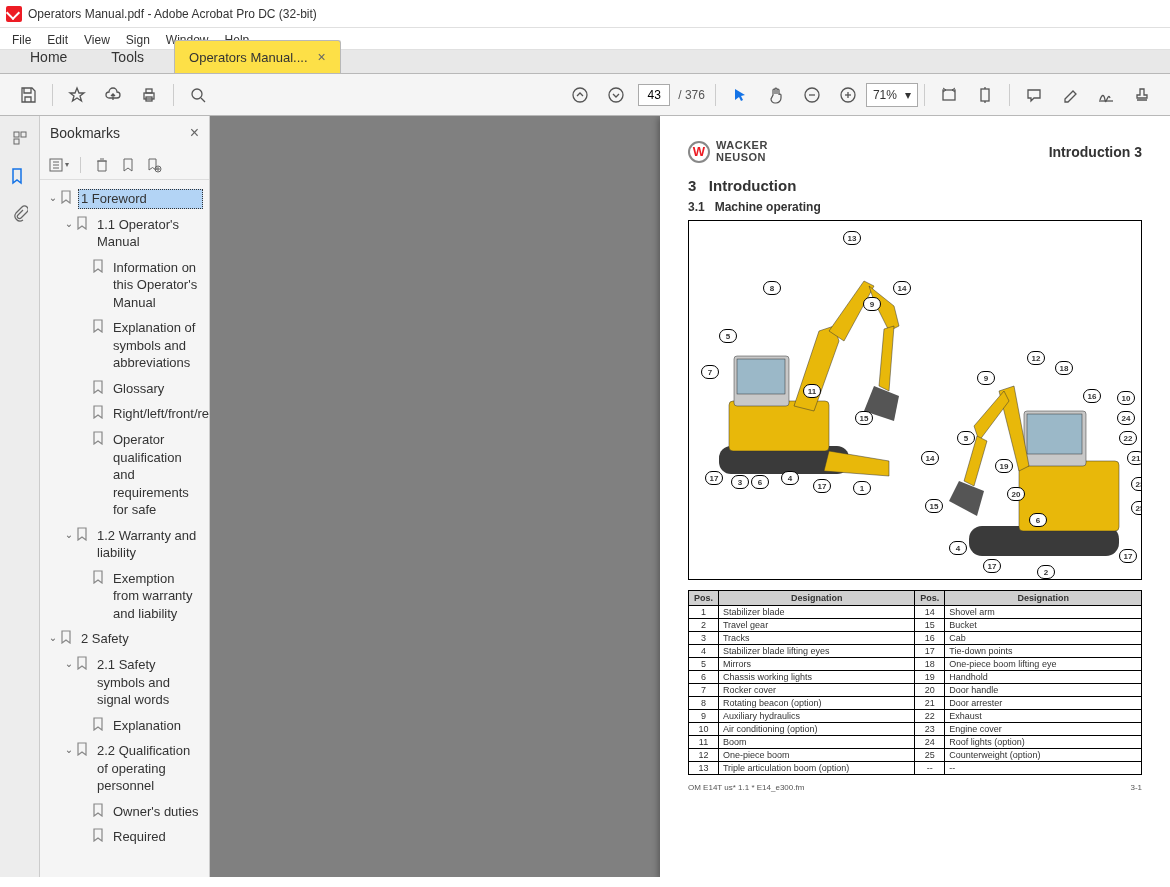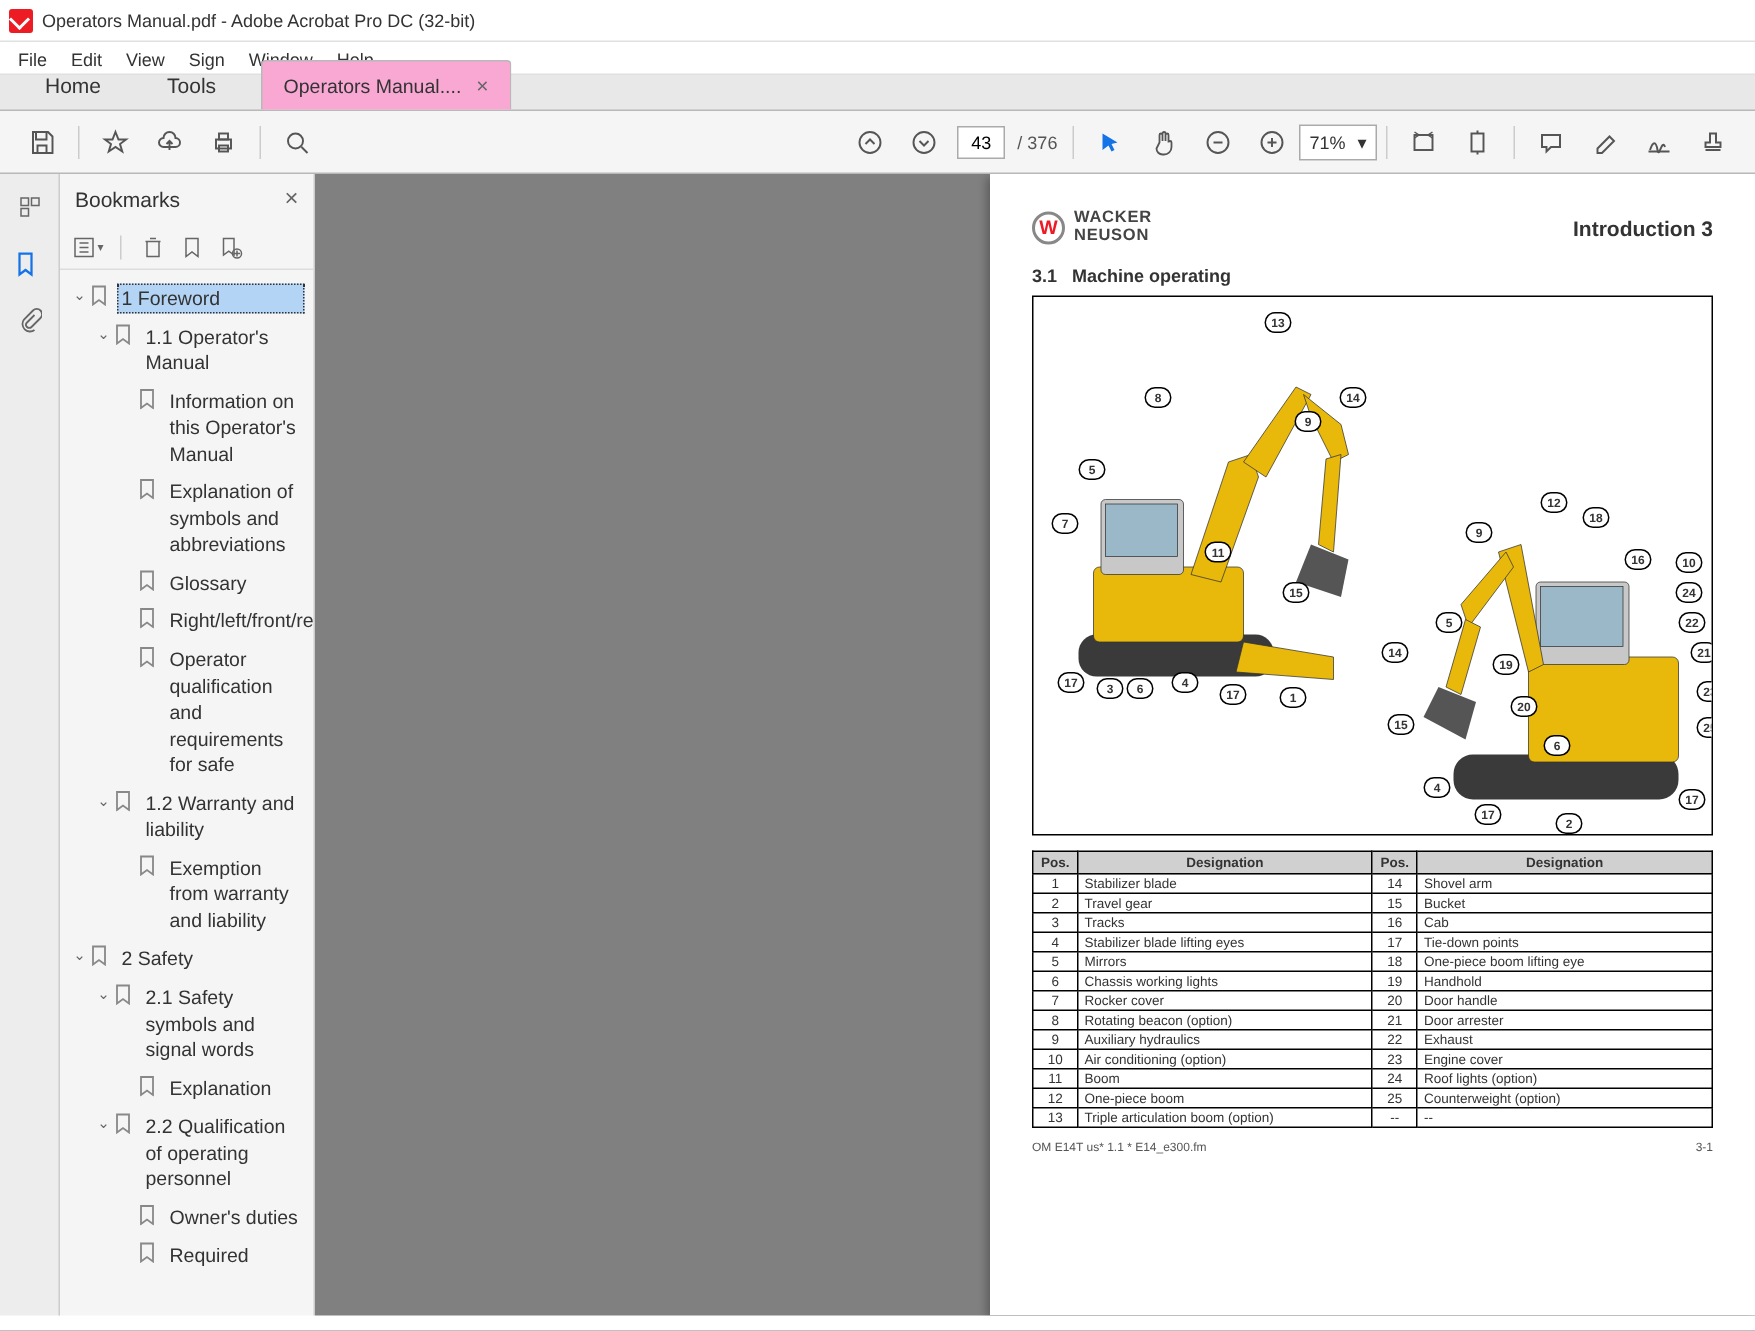--- a/index.html
+++ b/index.html
@@ -11,21 +11,21 @@
 .app-icon::before { content:""; position:absolute; width:8px; height:8px; border:2px solid #fff; border-top:none; border-left:none; top:2px; left:2px; transform:rotate(45deg); }
 .title-text { font-size:12px; color:#333; }
 
 
 .menubar { height:22px; background:#fff; display:flex; align-items:flex-end; padding:0 4px; border-bottom:1px solid #e0e0e0; }
 .menu-item { padding:2px 8px; font-size:12px; cursor:default; }
 
 
 .tabbar { height:24px; background:#e8e8e8; display:flex; align-items:flex-end; padding:0 8px; border-bottom:1px solid #b8b8b8; }
 .tab-home, .tab-tools { padding:8px 22px; font-size:14px; color:#333; cursor:default; }
-.tab-doc { background:#f9a8d4; padding:8px 14px; font-size:13px; border:1px solid #b8b8b8; border-bottom:none; border-radius:3px 3px 0 0; display:flex; align-items:flex-end; gap:10px; margin-left:8px; }
+.tab-doc { background:#fde047; padding:8px 14px; font-size:13px; border:1px solid #b8b8b8; border-bottom:none; border-radius:3px 3px 0 0; display:flex; align-items:flex-end; gap:10px; margin-left:8px; }
 .tab-close { font-size:14px; color:#666; cursor:pointer; }
 
 
 .toolbar { height:42px; background:#f5f5f5; border-bottom:1px solid #b8b8b8; display:flex; align-items:center; padding:0 10px; }
 .tool-btn { width:30px; height:30px; display:flex; align-items:center; justify-content:center; margin:0 3px; cursor:pointer; color:#555; border-radius:3px; }
 .tool-sep { width:1px; height:22px; background:#ccc; margin:0 6px; }
 .tool-spacer { flex:1; }
 .page-input { width:32px; height:22px; text-align:center; border:1px solid #aaa; font-size:12px; background:#fff; margin:0 4px; }
 .page-total { font-size:12px; color:#555; margin:0 4px; }
 .zoom-box { height:24px; border:1px solid #aaa; background:#fff; display:flex; align-items:center; padding:0 6px; font-size:12px; gap:8px; }
@@ -428,20 +428,21 @@
 
   <div class="docview">
     <div class="page">
       <div class="pg-header">
         <div class="brand">
           <div class="brand-logo">W</div>
           <div class="brand-text"><span>WACKER</span><br><span>NEUSON</span></div>
         </div>
         <div class="pg-corner">Introduction 3</div>
       </div>
+      <div class="sec-h"><span>3</span>&nbsp;&nbsp;&nbsp;<span>Introduction</span></div>
       <div class="sec-sub"><span>3.1</span>&nbsp;&nbsp;&nbsp;<span>Machine operating</span></div>
 
       <div class="diagram" id="diagram">
 
         <svg class="exc" style="left:10px;top:30px" width="210" height="240" viewBox="0 0 210 240">
           <rect class="track" x="20" y="195" width="130" height="28" rx="12"></rect>
           <rect class="body" x="30" y="150" width="100" height="50" rx="4"></rect>
           <rect class="cab" x="35" y="105" width="55" height="50" rx="3"></rect>
           <rect x="38" y="108" width="48" height="35" fill="#9bb8c8" stroke="#333" stroke-width="0.5"></rect>
           <path class="arm" d="M95 155 L120 80 L135 75 L140 90 L115 160 Z"></path>

